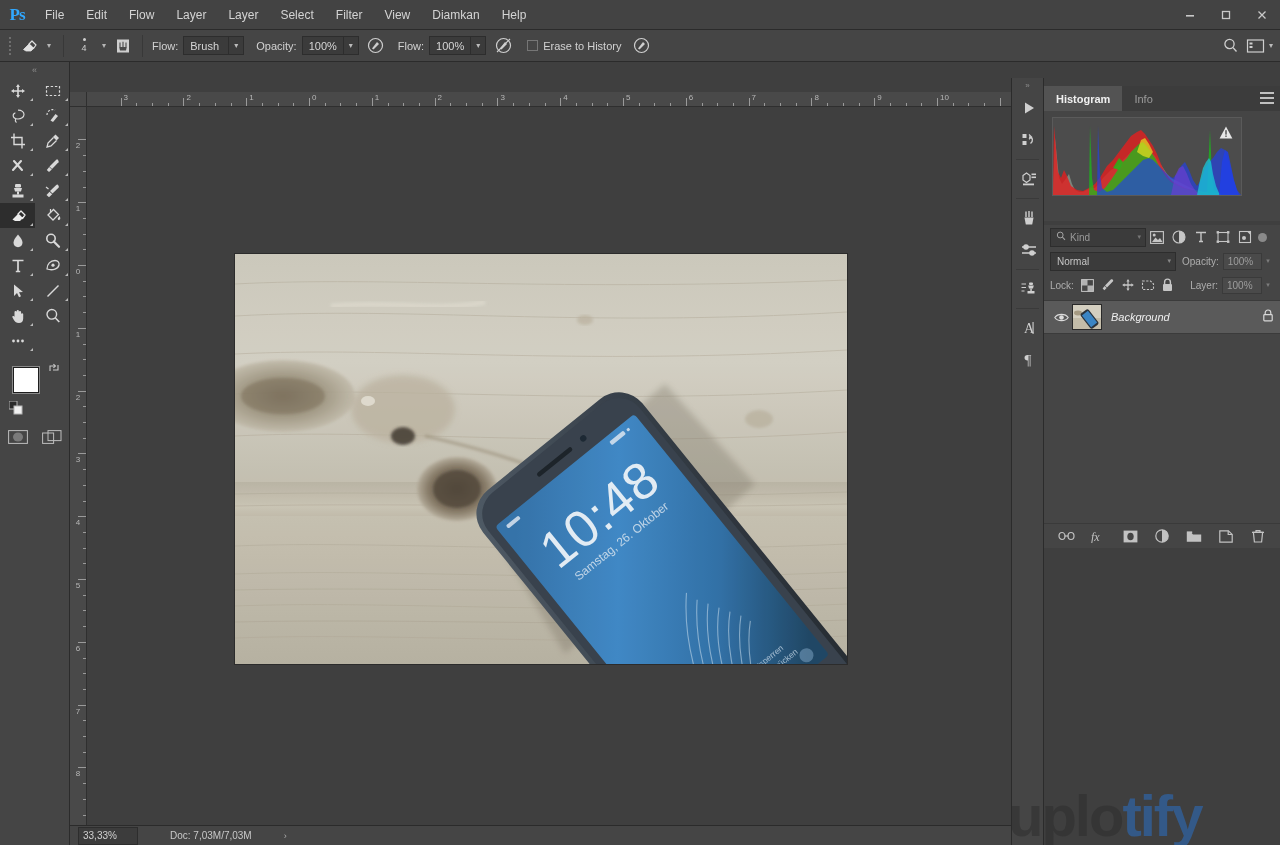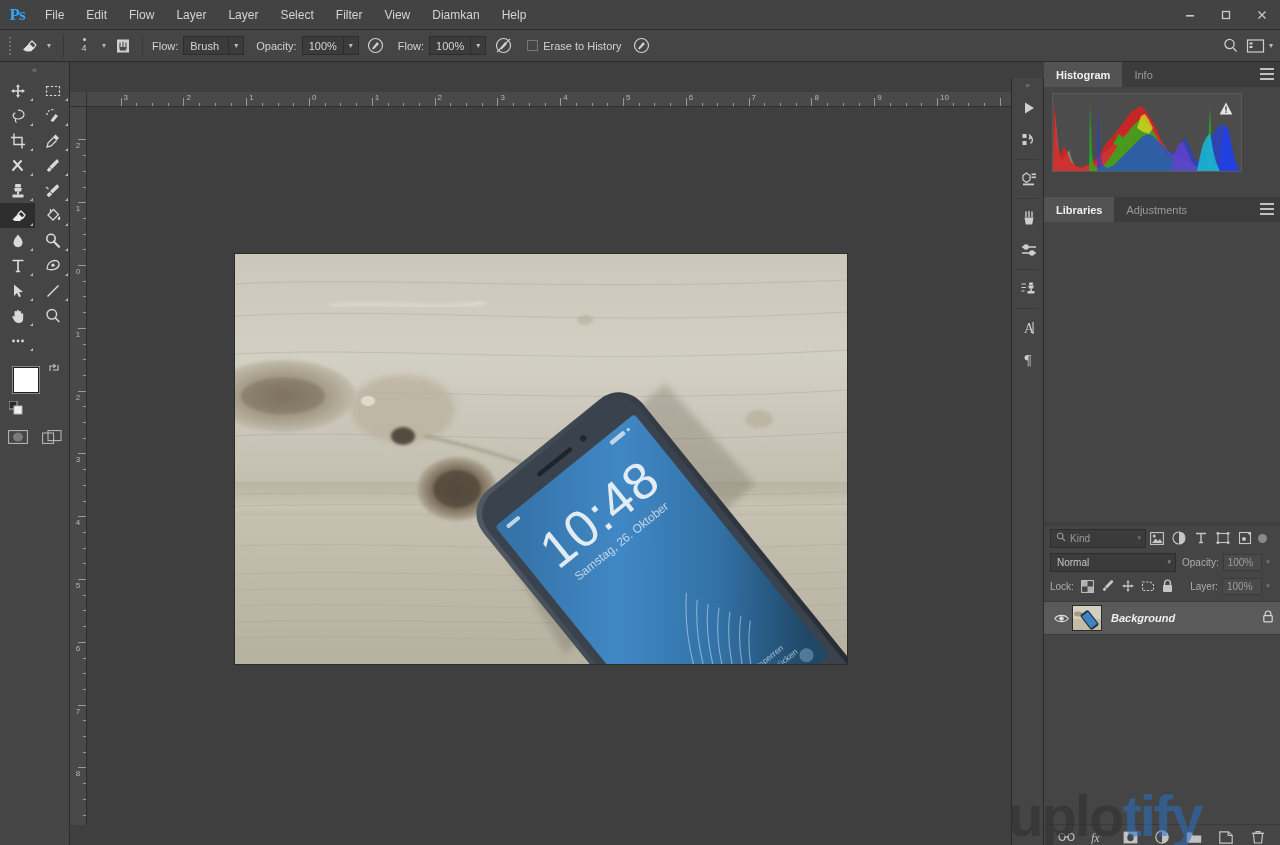--- a/index.html
+++ b/index.html
@@ -200,21 +200,21 @@
     color:#cfcfcf;
   }
   .dock-sep { height:1px; background:#3a3a3a; margin:3px 4px; }
 
   
   .rightcol {
     position:absolute; left:1044px; top:62px; width:236px; height:783px; background:#3f3f3f;
   }
   .panel { background:#454545; }
   .panel-tabs {
-    height:25px; background:#3c3c3c; display:flex; align-items:stretch; position:relative;
+    height:25px; background:#3c3c3c; display:flex; align-items:stretch; position:relative;margin-top:24px;
   }
   .ptab {
     padding:0 12px; display:flex; align-items:center; font-size:11px; color:#9b9b9b;
   }
   .ptab.active { background:#535353; color:#f0f0f0; font-weight:bold; }
   .panel-menu {
     position:absolute; right:6px; top:6px; width:14px; height:12px;
     display:flex; flex-direction:column; justify-content:space-between;
   }
   .panel-menu i { display:block; height:2px; background:#c0c0c0; }
@@ -260,21 +260,21 @@
     width:40px; height:17px; background:#4a4a4a; border:1px solid #3a3a3a;
     font-size:10px; color:#9d9d9d; display:flex; align-items:center; padding-left:4px;
   }
   .lp-numarw { width:12px; font-size:7px; color:#7c7c7c; text-align:center; }
   .lock-ico {
     width:20px; height:18px; display:flex; align-items:center; justify-content:center;
     color:#c6c6c6;
   }
   .layer-row {
     height:34px; background:#5a5a5a; display:flex; align-items:center;
-    padding:0 6px; border-top:1px solid #3b3b3b; border-bottom:1px solid #3b3b3b;font-weight:bold;
+    padding:0 6px; border-top:1px solid #3b3b3b; border-bottom:1px solid #3b3b3b;
   }
   .eye { width:22px; display:flex; justify-content:center; color:#dcdcdc; }
   .thumb {
     width:30px; height:26px; background:#8b9aa5; border:1px solid #2a2a2a;
     margin-right:9px; position:relative; overflow:hidden;
   }
   .layer-name { font-size:11px; color:#efefef; font-style:italic; }
   .lock-end { margin-left:auto; color:#d8d8d8; }
   .layers-bottom {
     position:absolute; left:0; bottom:0; width:236px; height:25px;
@@ -876,20 +876,25 @@
 
             <circle cx="402" cy="508" r="20" fill="none" stroke="#5a656f" stroke-width="2"></circle>
             <circle cx="402" cy="508" r="17" fill="#2a323a"></circle>
           </g>
 
           <rect x="0" y="0" width="612" height="410" fill="#9fb0bd" opacity="0.07"></rect>
         </svg>
       </div>
     </div>
 
+    <div class="statusbar">
+      <div class="sb-zoom">33,33%</div>
+      <div class="sb-doc">Doc: 7,03M/7,03M</div>
+      <div class="sb-arrow">›</div>
+    </div>
   </div>
 
   <div class="icondock">
     <div style="height:14px;display:flex;align-items:center;justify-content:center;color:#8e8e8e;font-size:8px">»</div>
     <div class="dock-ico">
       <svg width="18" height="18" viewBox="0 0 18 18">
           <path d="M5 3.5 L14 9 L5 14.5 Z" fill="#cfcfcf"></path>
         </svg>
     </div>
     <div class="dock-ico">
@@ -994,32 +999,20 @@
             <svg width="14" height="13" viewBox="0 0 14 13">
                 <path d="M7 0.6 L13.4 12.4 H0.6 Z" fill="#e6e6e6"></path>
                 <rect x="6.3" y="4.2" width="1.4" height="4.4" fill="#4a4a4a"></rect>
                 <rect x="6.3" y="9.5" width="1.4" height="1.4" fill="#4a4a4a"></rect>
               </svg>
           </div>
         </div>
       </div>
     </div>
 
-    <div class="panel" style="height:325px">
-      <div class="panel-tabs">
-        <div class="ptab active">Libraries</div>
-        <div class="ptab">Adjustments</div>
-        <div class="panel-menu">
-            <i></i>
-            <i></i>
-            <i></i>
-          </div>
-      </div>
-      <div class="blank-body" style="height:300px"></div>
-    </div>
 
     <div class="panel" style="height:323px; position:relative;">
 
       <div class="lp-row" style="margin-top:4px">
         <div class="lp-search">
           <span class="mag">
             <svg width="10" height="10" viewBox="0 0 10 10">
                 <circle cx="4.2" cy="4" r="2.9" fill="none" stroke="#a3a3a3" stroke-width="1"></circle>
                 <path d="M6.4 6.2 L9 8.8" stroke="#a3a3a3" stroke-width="1.1"></path>
               </svg>

